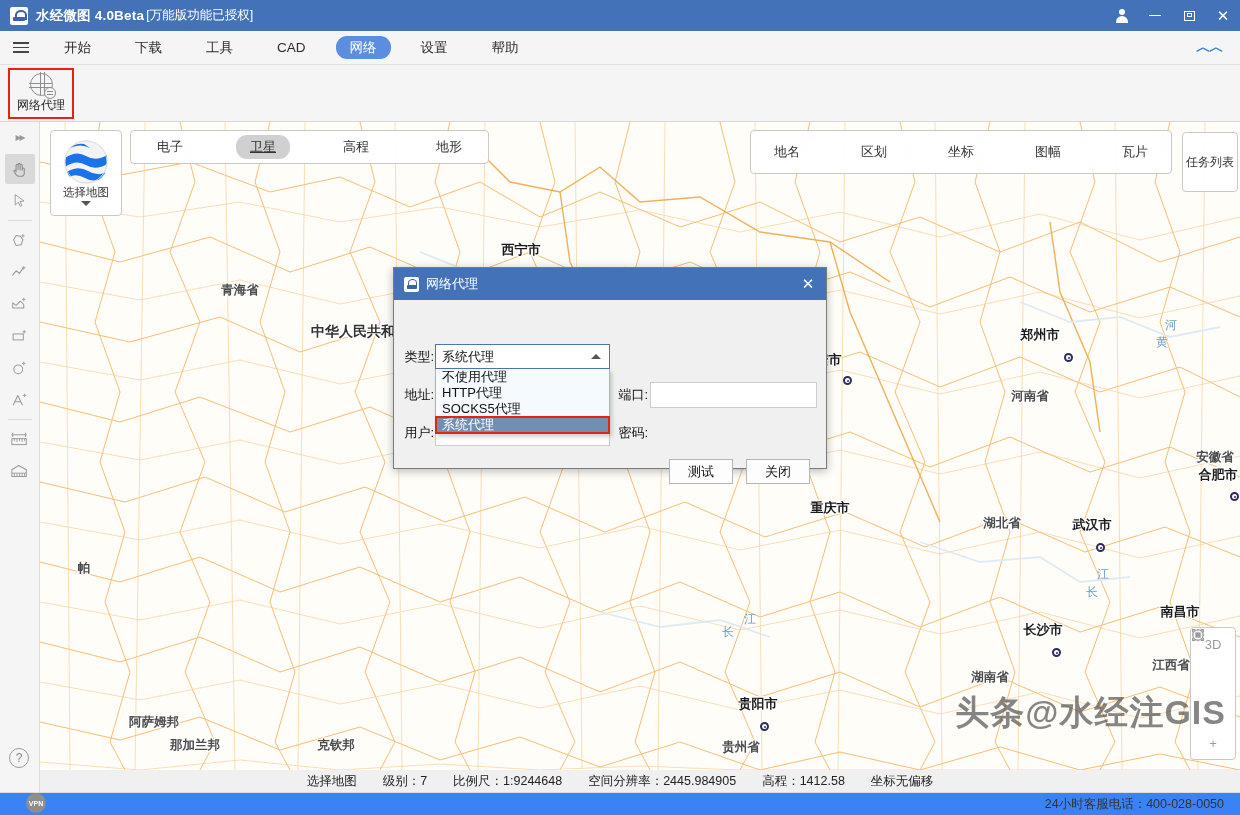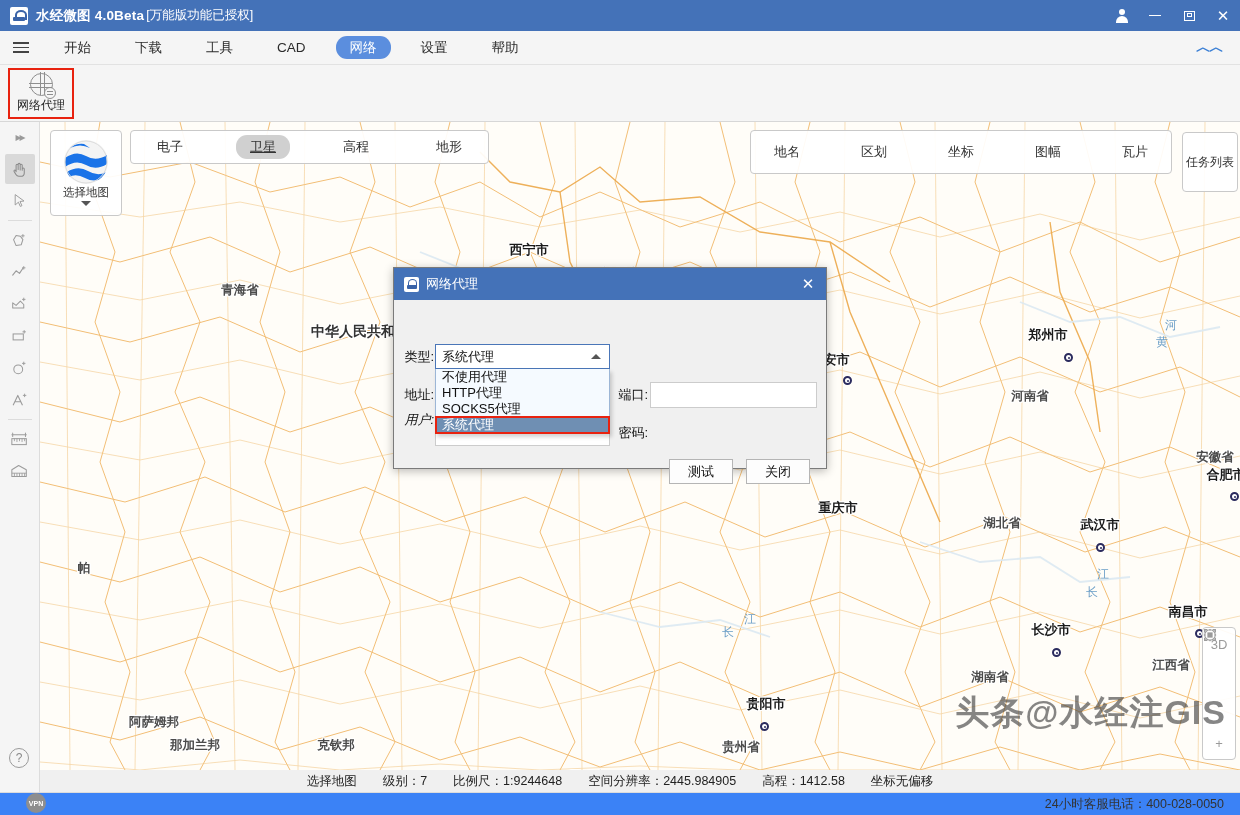--- a/index.html
+++ b/index.html
@@ -112,21 +112,21 @@
   .map {
     position:absolute; left:40px; top:122px; width:1200px; height:648px;
     background:#fffdf8; overflow:hidden;
   }
   .map svg { position:absolute; left:0; top:0; }
   .lbl { position:absolute; white-space:nowrap; font-size:12.5px;
          color:#2a2a2a; font-weight:bold;
          text-shadow: -1px -1px 0 #fff, 1px -1px 0 #fff, -1px 1px 0 #fff, 1px 1px 0 #fff,
                       0 -1px 0 #fff,0 1px 0 #fff,-1px 0 0 #fff,1px 0 0 #fff; }
   .lbl.prov { color:#4b4b4b; font-size:12.5px; }
-  .lbl.city { color:#1a1a1a; font-size:13px;margin-left:8px; }
+  .lbl.city { color:#1a1a1a; font-size:13px; }
   .lbl.country { font-size:14px; color:#333; }
   .lbl.river { color:#6b9ec7; font-weight:normal; text-shadow:none; font-size:12px; }
   .citydot { position:absolute; width:9px;height:9px;border-radius:50%;
      border:2px solid #2b2b5e; background:#fff; }
   .citydot::after{content:"";position:absolute;left:1.5px;top:1.5px;width:2px;height:2px;
      border-radius:50%;background:#2b2b5e;}
 
   
   .map-panel {
     position:absolute; background:rgba(255,255,255,.93);
@@ -149,21 +149,21 @@
   .attr-tabs {
     right:68px; top:8px; height:44px; display:flex;align-items:center; padding:4px 6px;
   }
   .attr-tab { padding:3px 12px; font-size:13px; color:#333; border-radius:11px; margin:0 5px; }
   .task-card {
     right:2px; top:10px; width:56px; height:60px;
     display:flex;align-items:center;justify-content:center; text-align:center;
     font-size:12px;color:#333; line-height:15px;
   }
   .navstack {
-    right:4px; bottom:10px; width:34px; padding:6px 0;
+    right:4px; bottom:10px; width:46px; padding:6px 0;
     display:flex;flex-direction:column;align-items:center;gap:13px;margin-top:9px;
   }
   .nav-b { width:22px;height:20px;display:flex;align-items:center;justify-content:center;
            color:#9a9a9a;font-size:13px; }
 
   
   .watermark {
     position:absolute; right:14px; bottom:34px; font-size:34px; font-weight:bold;
     color:rgba(60,60,60,.62); letter-spacing:1px; pointer-events:none;
     white-space:nowrap;
@@ -540,21 +540,21 @@
         <div class="dd-item">SOCKS5代理</div>
         <div class="dd-item sel">系统代理</div>
       </div>
 
       <span class="fld-label" style="left:-2px;top:86px;">地址:</span>
       <div class="txtinput" style="left:41px;top:82px;width:175px;"></div>
 
       <span class="fld-label" style="left:212px;top:86px;">端口:</span>
       <div class="txtinput" style="left:256px;top:82px;width:167px;"></div>
 
-      <span class="fld-label" style="left:-2px;top:111px;font-style:italic;">用户:</span>
+      <span class="fld-label" style="left:-2px;top:124px;">用户:</span>
       <div class="txtinput" style="left:41px;top:120px;width:175px;"></div>
 
       <span class="fld-label" style="left:212px;top:124px;">密码:</span>
 
       <div class="dlg-btn" style="left:275px;top:159px;">测试</div>
       <div class="dlg-btn" style="left:352px;top:159px;">关闭</div>
     </div>
   </div>
 
 </div>

